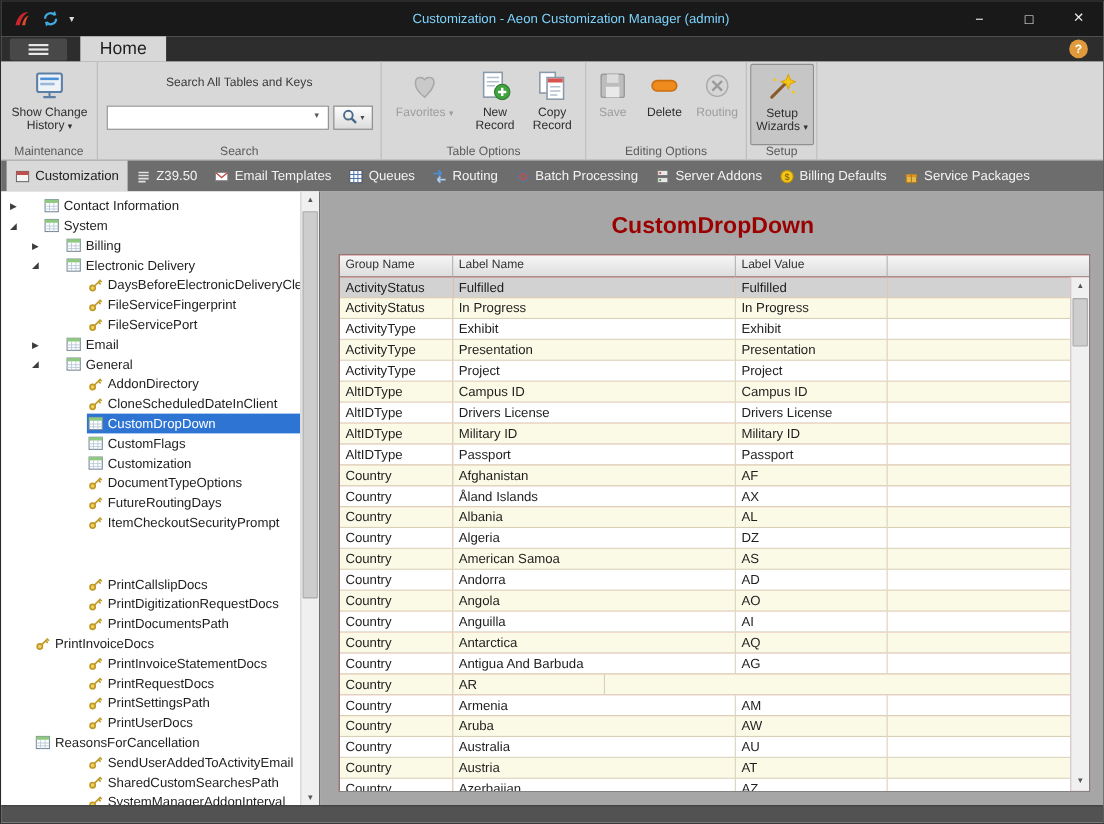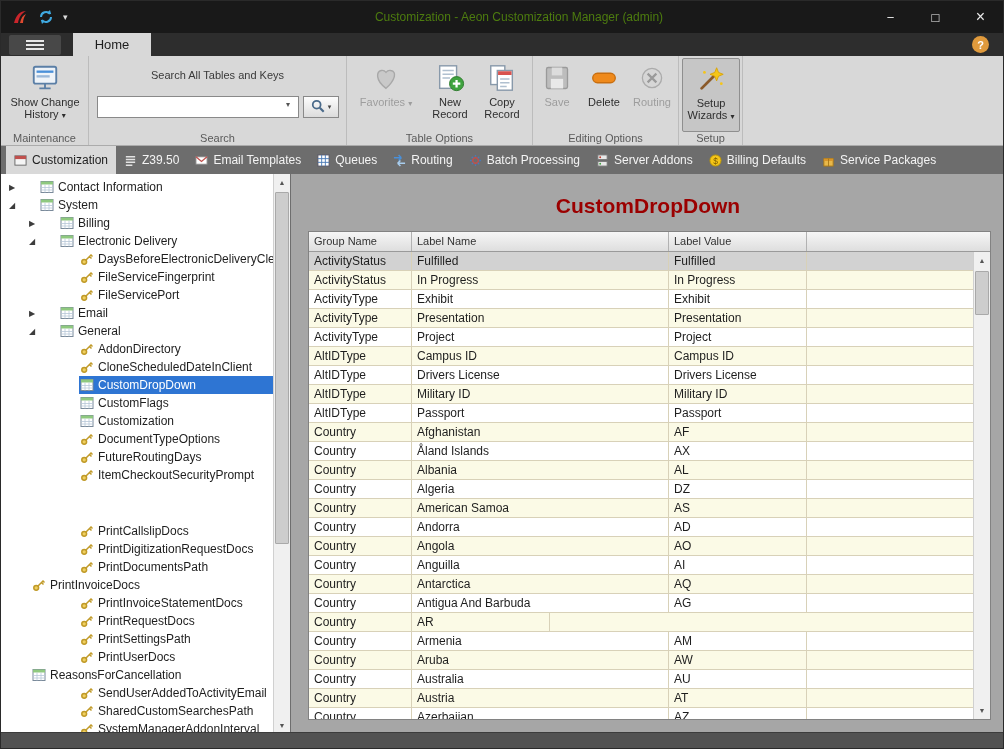--- a/index.html
+++ b/index.html
@@ -4,30 +4,30 @@
 <style>
   *{margin:0;padding:0;box-sizing:border-box;}
   body{font-family:"Liberation Sans",sans-serif;background:#777;}
   .window{position:relative;width:1004px;height:749px;background:#d8d8d8;overflow:hidden;border:1px solid #2a2a2a;}
 
   
   .titlebar{position:absolute;top:0;left:0;right:0;height:32px;background:#191919;}
   .qat{position:absolute;left:10px;top:0;height:32px;display:flex;align-items:center;gap:9px;z-index:2;}
   .qicon{display:inline-flex;align-items:center;}
   .qcaret{color:#ddd;font-size:9px;}
-  .titlebar-title{position:absolute;left:0;right:0;top:0;height:32px;line-height:32px;text-align:center;color:#4d7c0f;font-size:12px;margin-left:34px;}
+  .titlebar-title{position:absolute;left:0;right:0;top:0;height:32px;line-height:32px;text-align:center;color:#7dd3fc;font-size:12px;margin-left:34px;}
   .win-controls{position:absolute;right:0;top:0;height:32px;display:flex;z-index:2;}
   .win-btn{width:45px;height:32px;display:flex;align-items:center;justify-content:center;color:#ececec;font-size:13px;}
   .win-btn.close{font-size:16px;}
 
   
   .tabrow{position:absolute;top:32px;left:0;right:0;height:23px;background:#2d2d2d;}
   .hamburger{position:absolute;left:8px;top:2px;width:52px;height:20px;background:#484848;border-radius:2px;display:flex;flex-direction:column;justify-content:center;align-items:center;gap:2px;}
   .hamburger i{display:block;width:18px;height:2px;background:#e8e8e8;}
-  .home-tab{position:absolute;left:72px;top:0;width:78px;height:23px;background:#d8d8d8;color:#1e1e1e;font-size:13px;display:flex;align-items:center;justify-content:center;}
+  .home-tab{position:absolute;left:72px;top:0;width:78px;height:23px;background:#d8d8d8;color:#1e1e1e;font-size:16px;display:flex;align-items:center;justify-content:center;}
   .help-btn{position:absolute;right:14px;top:3px;width:17px;height:17px;border-radius:50%;background:#e09a3c;color:#fff;font-size:11px;font-weight:bold;display:flex;align-items:center;justify-content:center;}
 
   
   .ribbon{position:absolute;top:55px;left:0;right:0;height:90px;background:#d8d8d8;border-bottom:1px solid #ababab;}
   .rgroup{position:absolute;top:0;height:89px;border-right:1px solid #bcbcbc;}
   .rgroup-label{position:absolute;bottom:1px;left:0;right:0;text-align:center;font-size:11px;color:#5a5a5a;white-space:nowrap;}
   .big-btn{position:absolute;top:2px;height:74px;display:flex;flex-direction:column;align-items:center;font-size:11px;color:#2e2e2e;text-align:center;line-height:12px;cursor:default;}
   .big-btn .bicon{height:36px;display:flex;align-items:center;justify-content:center;margin-top:2px;}
   .big-btn.disabled{color:#9d9d9d;}
   .big-btn.highlight{background:#c6c6c6;border:1px solid #8f8f8f;border-radius:2px;}

